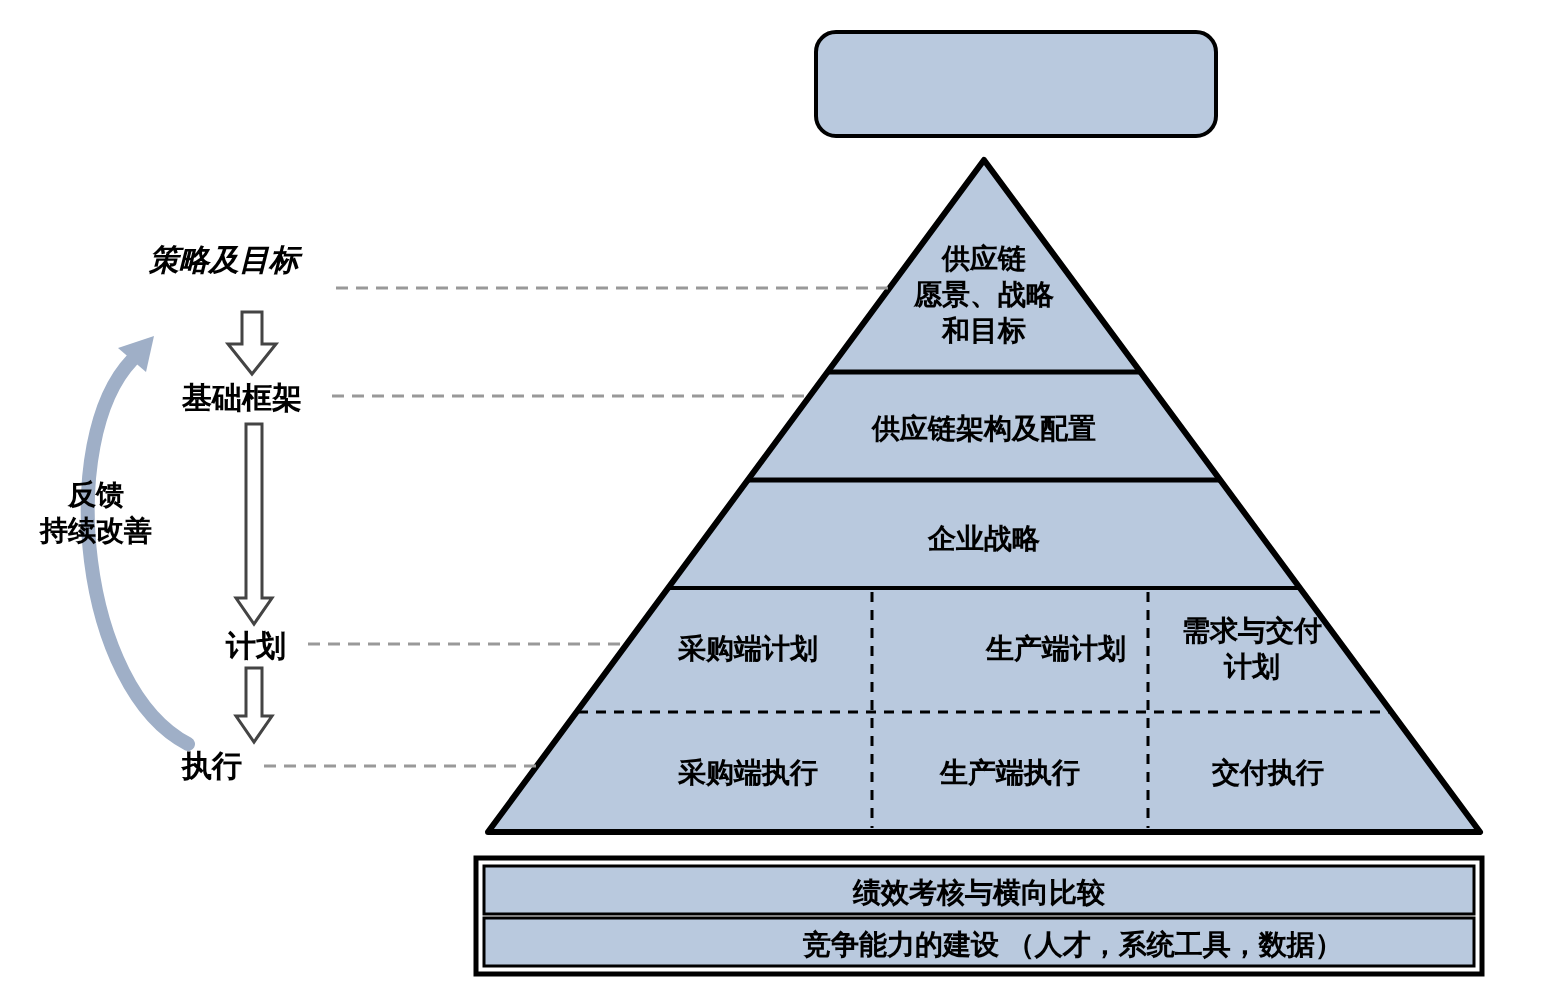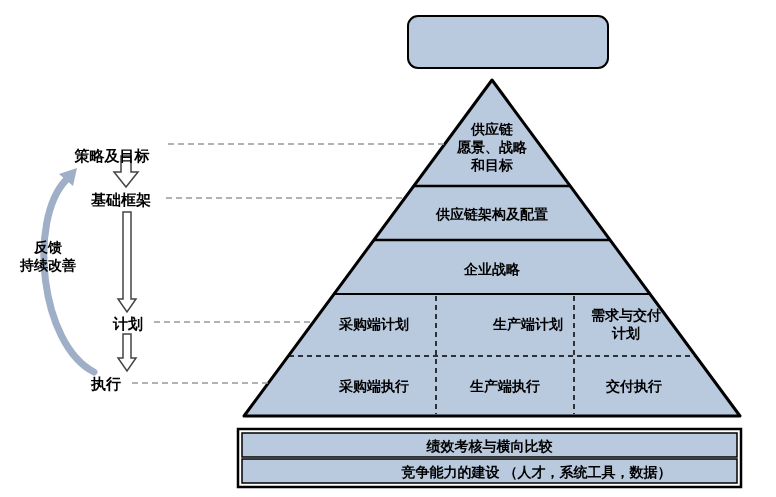--- a/index.html
+++ b/index.html
@@ -69,21 +69,21 @@
 
   <div class="lbl fs14" style="left:316px; top:315px; width:116px;">采购端计划</div>
   <div class="lbl fs14" style="left:447px; top:315px; width:116px;text-align:right;">生产端计划</div>
   <div class="lbl fs14" style="left:566px; top:306px; width:120px;">需求与交付
 计划</div>
 
   <div class="lbl fs14" style="left:316px; top:377px; width:116px;">采购端执行</div>
   <div class="lbl fs14" style="left:447px; top:377px; width:116px;">生产端执行</div>
   <div class="lbl fs14" style="left:576px; top:377px; width:116px;">交付执行</div>
 
-  <div class="lbl fs15" style="left:56px; top:146px; width:112px;">策略及目标</div>
+  <div class="lbl fs15" style="left:56px; top:121px; width:112px;font-style:italic;">策略及目标</div>
   <div class="lbl fs15" style="left:66px; top:190px; width:110px;">基础框架</div>
   <div class="lbl fs15" style="left:103px; top:314px; width:50px;">计划</div>
   <div class="lbl fs15" style="left:81px; top:374px; width:50px;">执行</div>
   <div class="lbl fs14" style="left:6px; top:238px; width:84px;">反馈
 持续改善</div>
 
   <div class="lbl fs14" style="left:240px; top:437px; width:499px;">绩效考核与横向比较</div>
   <div class="lbl fs14" style="left:240px; top:463px; width:499px;margin-left:47px;">竞争能力的建设 （人才，系统工具，数据）</div>
 
 </div>

